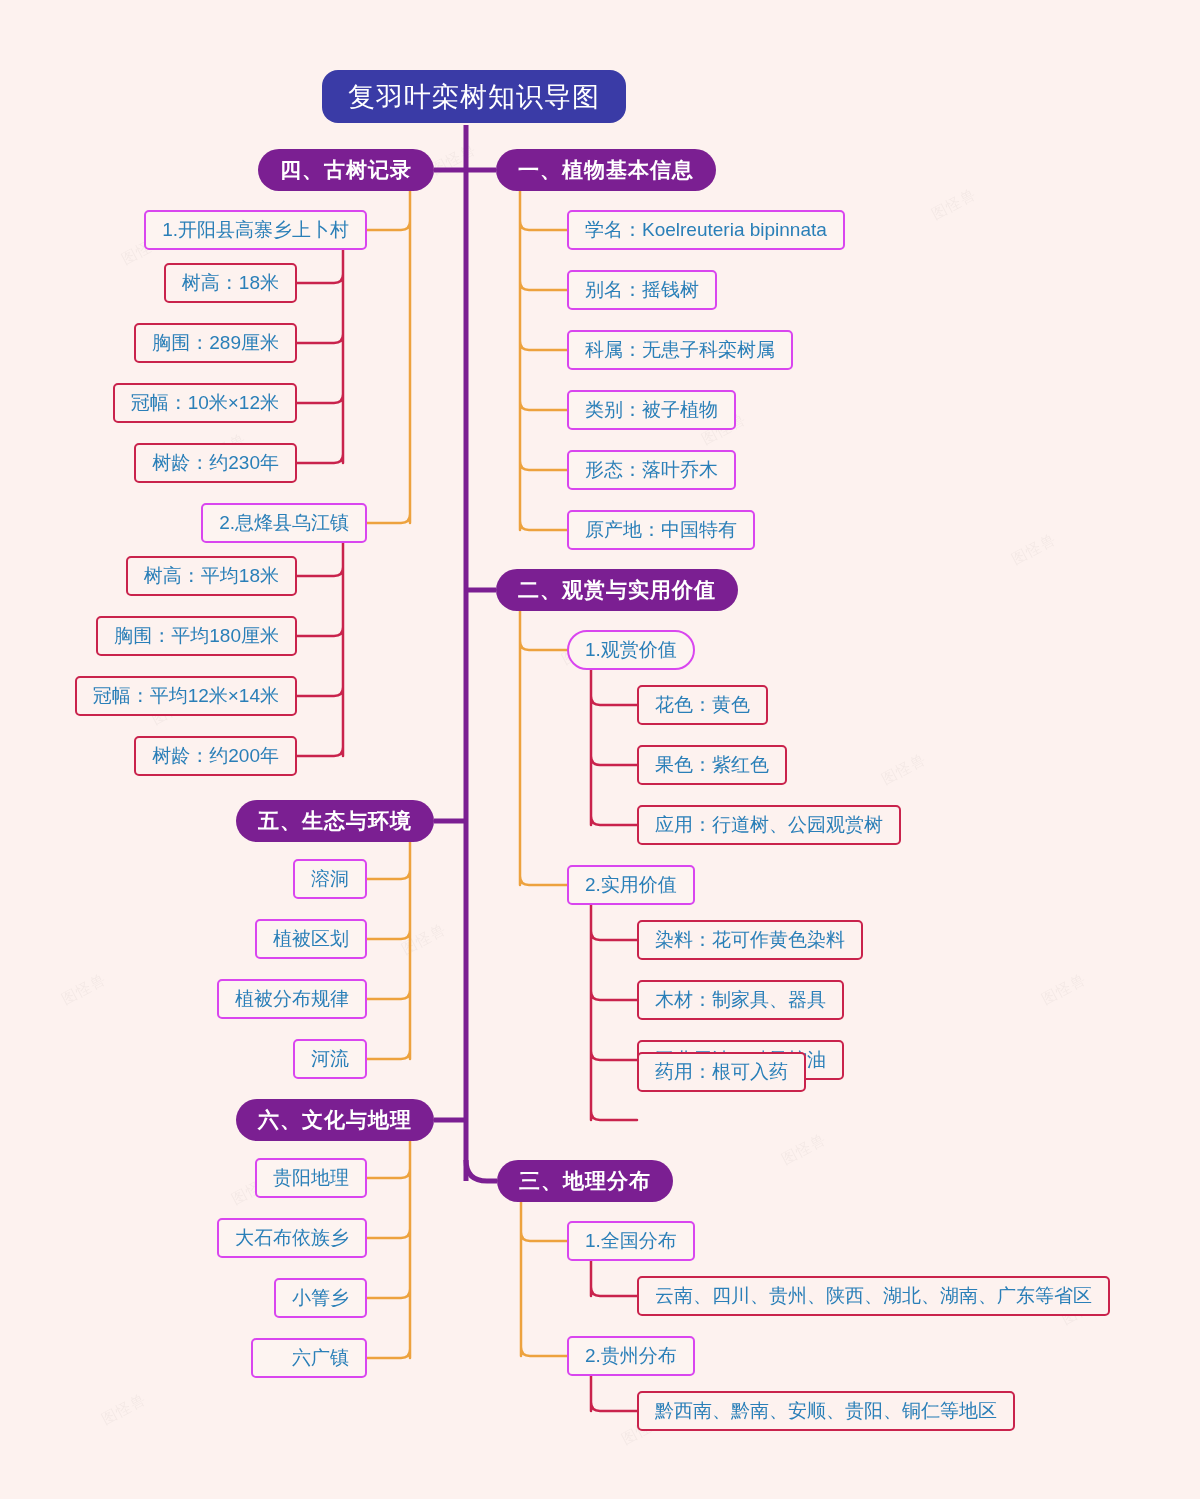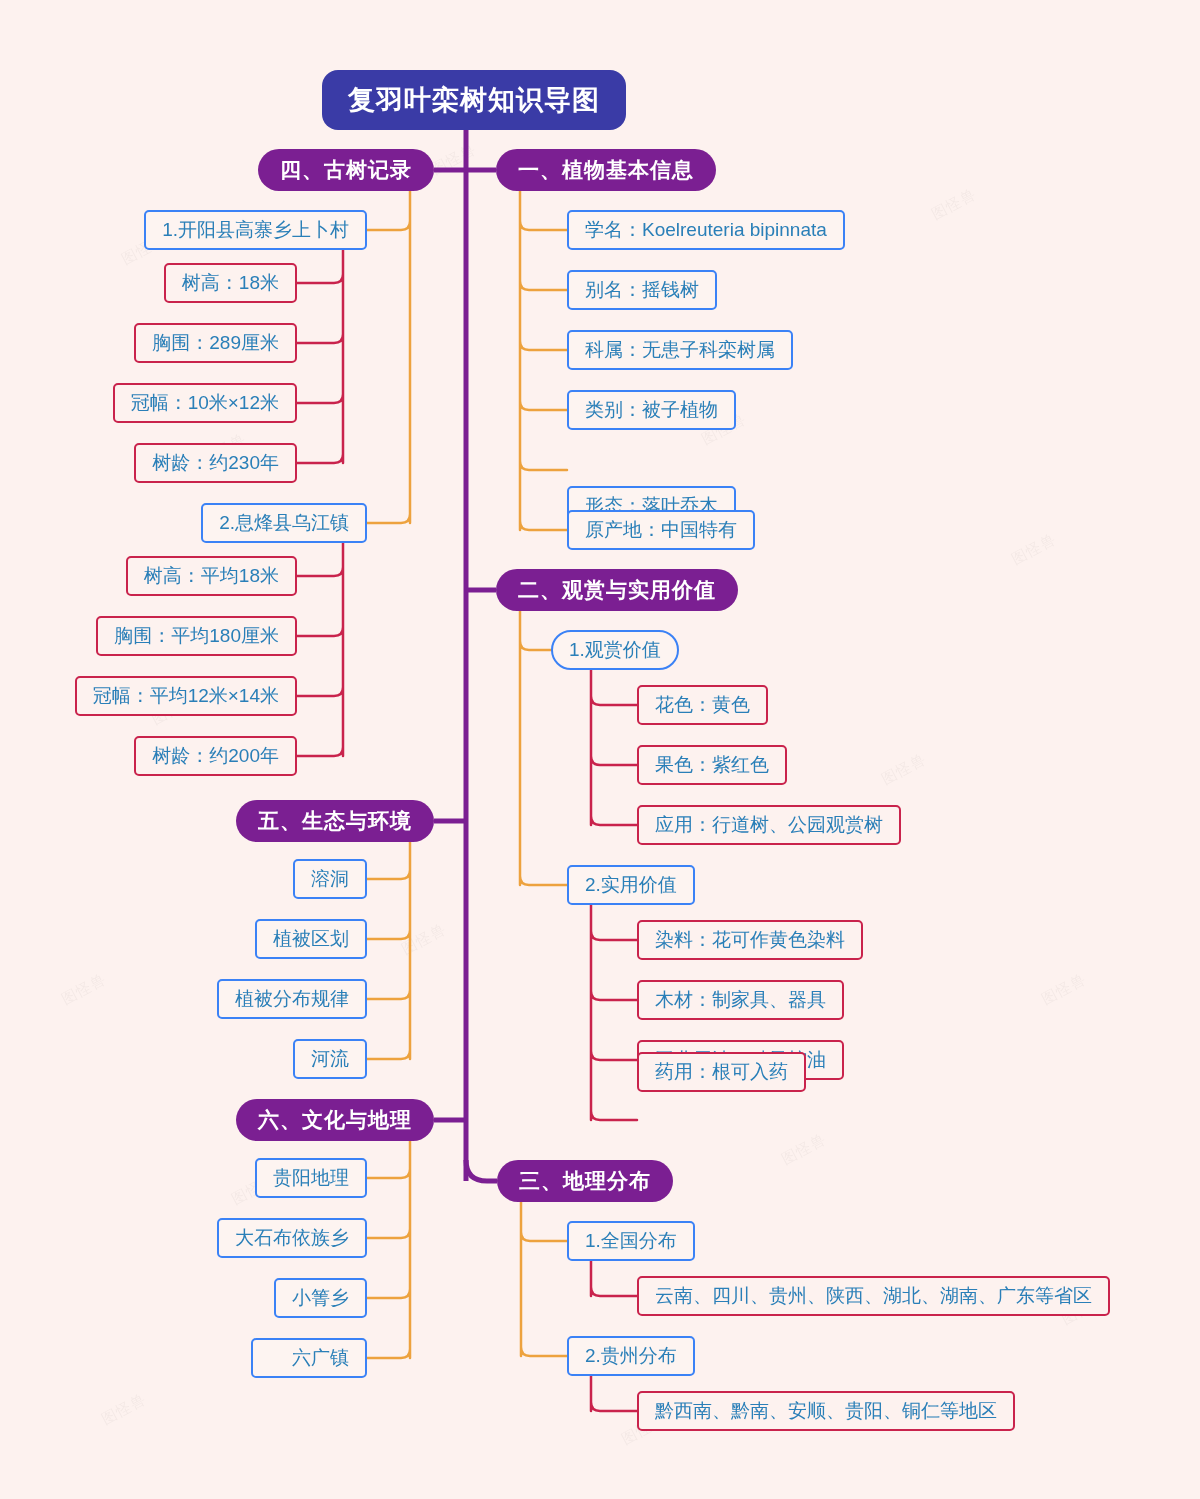--- a/index.html
+++ b/index.html
@@ -22,30 +22,30 @@
   
   #links{position:absolute;left:0;top:0;width:1200px;height:1499px;z-index:1;}
 
   
   .node{position:absolute;z-index:2;box-sizing:border-box;
         display:flex;align-items:center;justify-content:center;
         white-space:nowrap;}
 
   .n-root{
     background:#3a3ba6;color:#ffffff;border-radius:16px;
-    font-size:27px;font-weight:bold;letter-spacing:1px;
-    padding:8px 26px;height:60px;
+    font-size:27px;font-weight:normal;letter-spacing:1px;
+    padding:8px 26px;height:53px;
   }
   .n-l1{
     background:#7b1f92;color:#ffffff;border-radius:22px;
     font-size:21px;font-weight:bold;letter-spacing:1px;
     padding:0 22px;height:42px;
   }
   .n-l2{
-    background:#fdf4f1;color:#2a7fb8;border:2px solid #3b82f6;
+    background:#fdf4f1;color:#2a7fb8;border:2px solid #d946ef;
     border-radius:5px;font-size:19px;padding:0 16px;height:40px;
   }
   .n-l3{
     background:#fdf2ef;color:#2a7fb8;border:2px solid #c9234c;
     border-radius:5px;font-size:19px;padding:0 16px;height:40px;
   }
   .n-l2.left,.n-l3.left{justify-content:center;}
 </style>
 </head>
 <body>
@@ -105,25 +105,25 @@
       </g>
   </svg>
 
   <div class="node n-root" style="left:322px;top:70px;">复羽叶栾树知识导图</div>
 
   <div class="node n-l1" style="left:496px;top:149px;">一、植物基本信息</div>
   <div class="node n-l2" style="left:567px;top:210px;">学名：Koelreuteria bipinnata</div>
   <div class="node n-l2" style="left:567px;top:270px;">别名：摇钱树</div>
   <div class="node n-l2" style="left:567px;top:330px;">科属：无患子科栾树属</div>
   <div class="node n-l2" style="left:567px;top:390px;">类别：被子植物</div>
-  <div class="node n-l2" style="left:567px;top:450px;margin-top:36px;">形态：落叶乔木</div>
+  <div class="node n-l2" style="left:567px;top:450px;">形态：落叶乔木</div>
   <div class="node n-l2" style="left:567px;top:510px;">原产地：中国特有</div>
 
   <div class="node n-l1" style="left:496px;top:569px;">二、观赏与实用价值</div>
-  <div class="node n-l2" style="left:551px;top:630px;border-radius:20px;">1.观赏价值</div>
+  <div class="node n-l2" style="left:567px;top:630px;border-radius:20px;">1.观赏价值</div>
   <div class="node n-l3" style="left:637px;top:685px;">花色：黄色</div>
   <div class="node n-l3" style="left:637px;top:745px;">果色：紫红色</div>
   <div class="node n-l3" style="left:637px;top:805px;">应用：行道树、公园观赏树</div>
   <div class="node n-l2" style="left:567px;top:865px;">2.实用价值</div>
   <div class="node n-l3" style="left:637px;top:920px;">染料：花可作黄色染料</div>
   <div class="node n-l3" style="left:637px;top:980px;">木材：制家具、器具</div>
   <div class="node n-l3" style="left:637px;top:1040px;">工业用油：种子榨油</div>
   <div class="node n-l3" style="left:637px;top:1052px;">药用：根可入药</div>
 
   <div class="node n-l1" style="left:497px;top:1160px;">三、地理分布</div>

